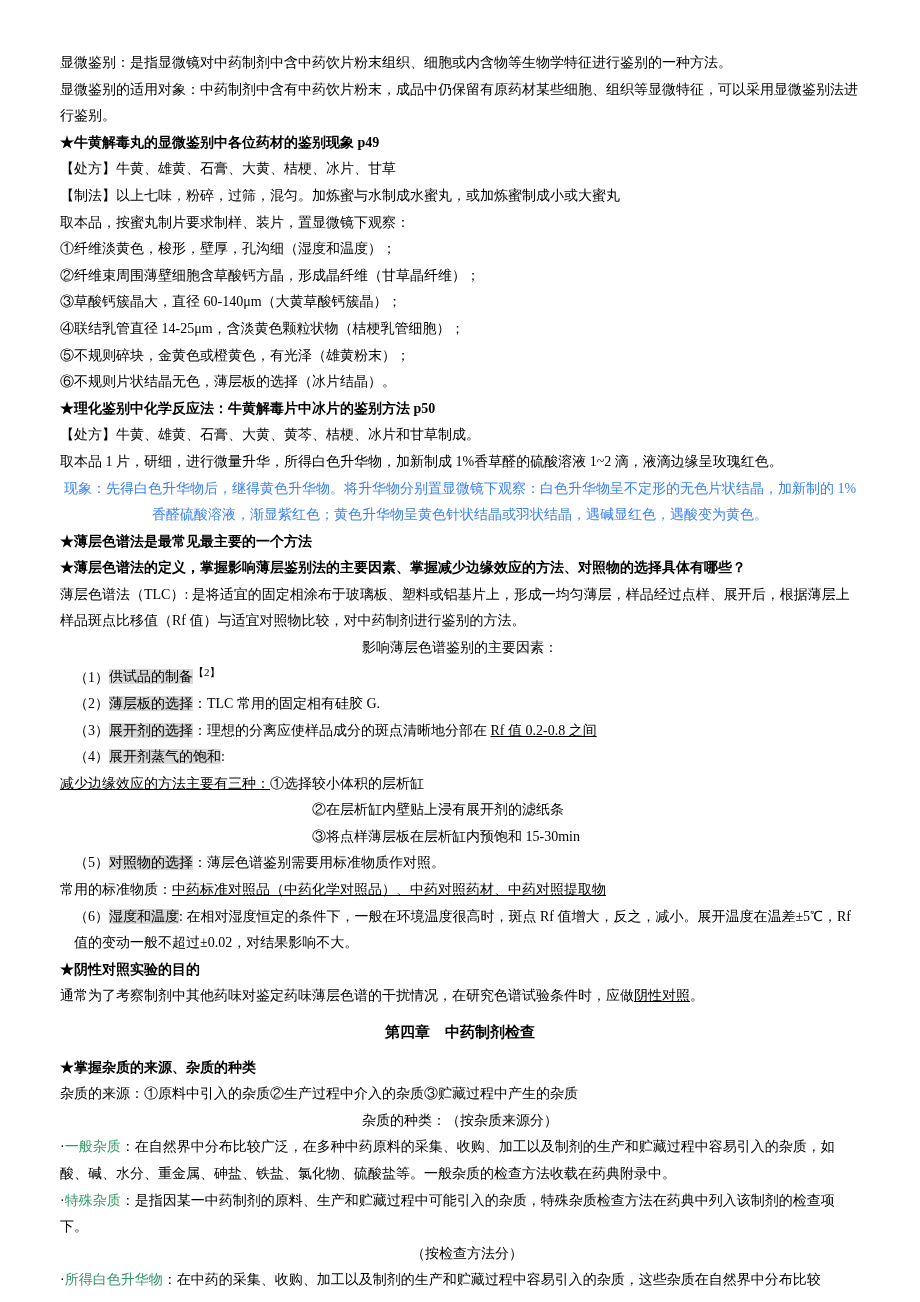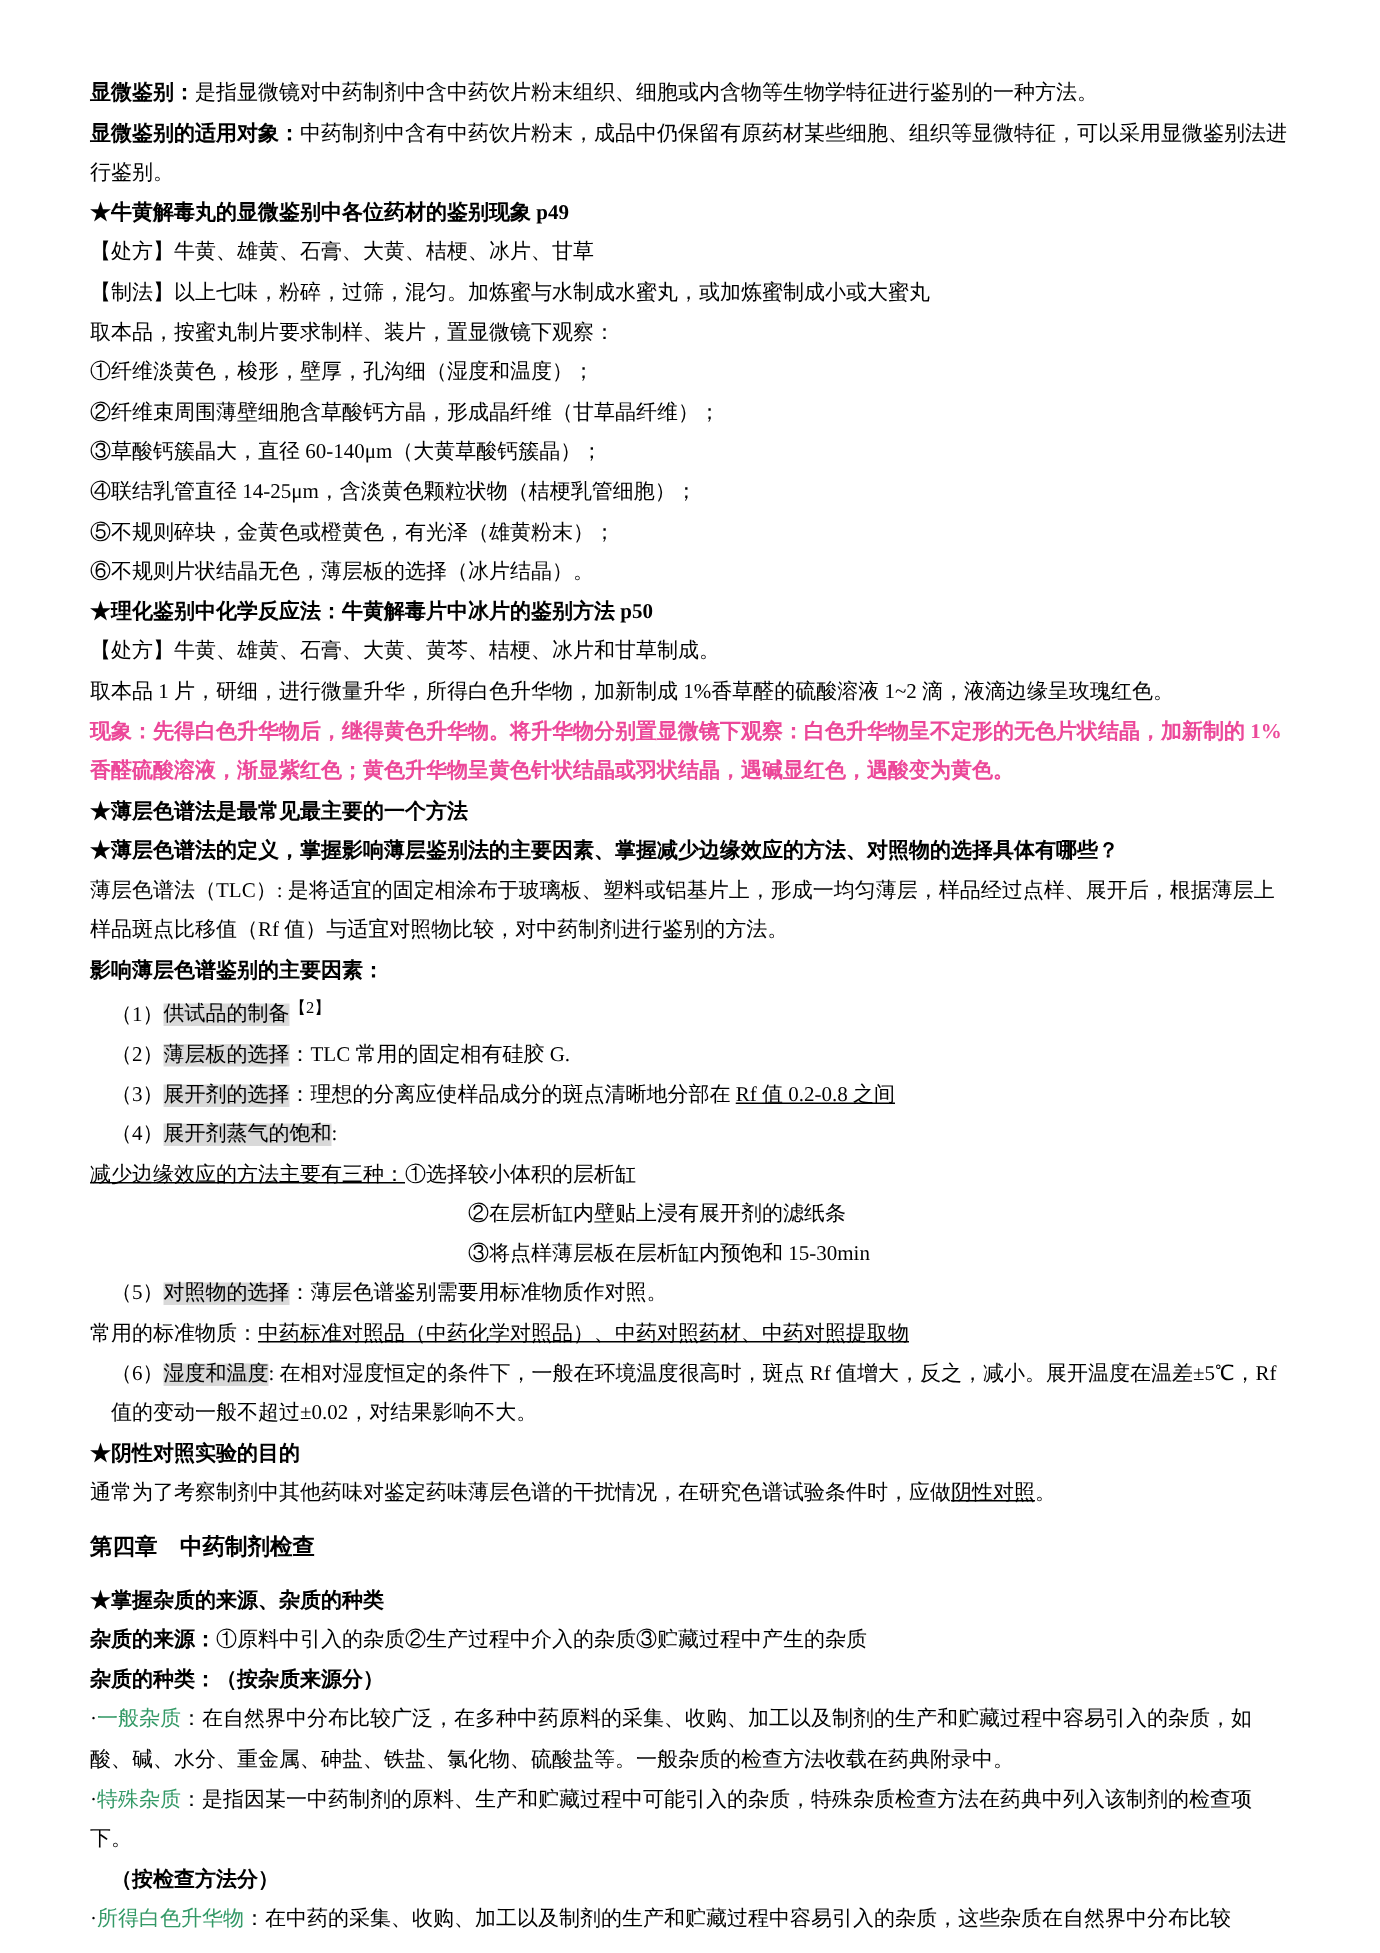--- a/index.html
+++ b/index.html
@@ -5,35 +5,36 @@
     body {
       font-family: "SimSun", "宋体", serif;
       font-size: 14px;
       line-height: 1.9;
       color: #000;
       background: #fff;
       margin: 0;
       padding: 50px 60px;
       width: 800px;
     }
-    .bold { font-weight: bold; }
+    .bold { font-weight: normal; text-align: center; }
     .star-heading { font-weight: bold; }
-    .red { color: #ec4899; }
+    .red { color: #3b82f6; }
     .green { color: #339966; }
     .highlight { background-color: #d9d9d9; text-align: center; }
     .underline { text-decoration: underline; margin-top: 35px; }
     .indent1 { padding-left: 1em; }
     .center-indent {
       padding-left: 18em;
     }
     .superscript-note {
       font-size: 11px;
       vertical-align: super;
     }
     .chapter-title {
+      text-align: center;
       font-weight: bold;
       font-size: 15px;
       margin: 8px 0;
     }
     p { margin: 0; }
   </style>
 </head>
 <body>
 
 <p><span class="bold">显微鉴别：</span><span>是指显微镜对中药制剂中含中药饮片粉末组织、细胞或内含物等生物学特征进行鉴别的一种方法。</span></p>

